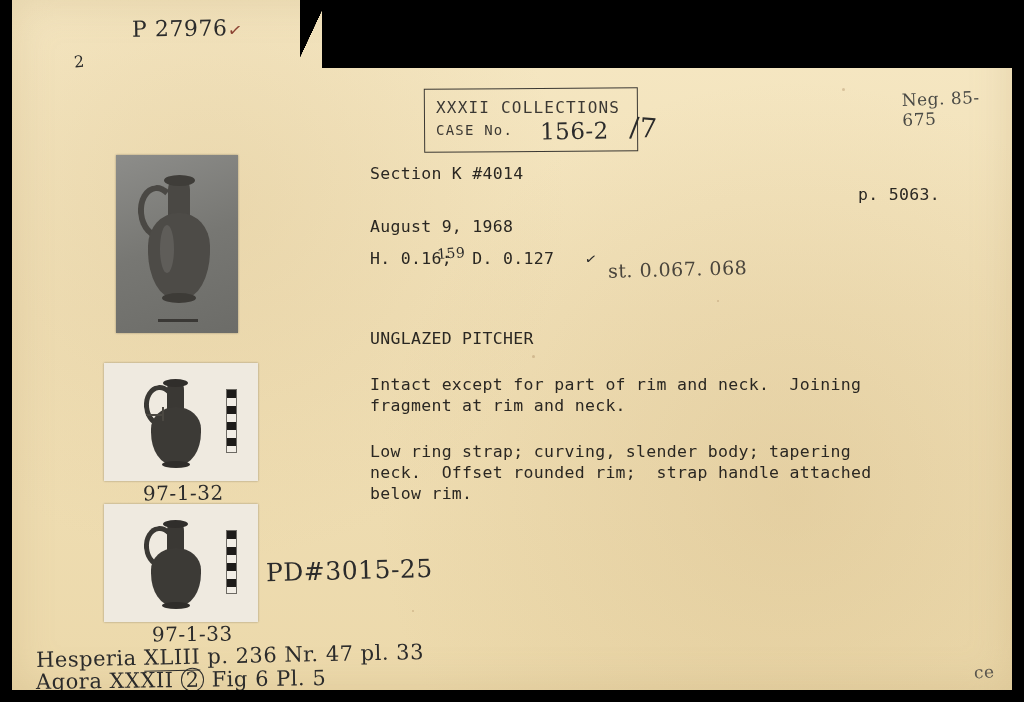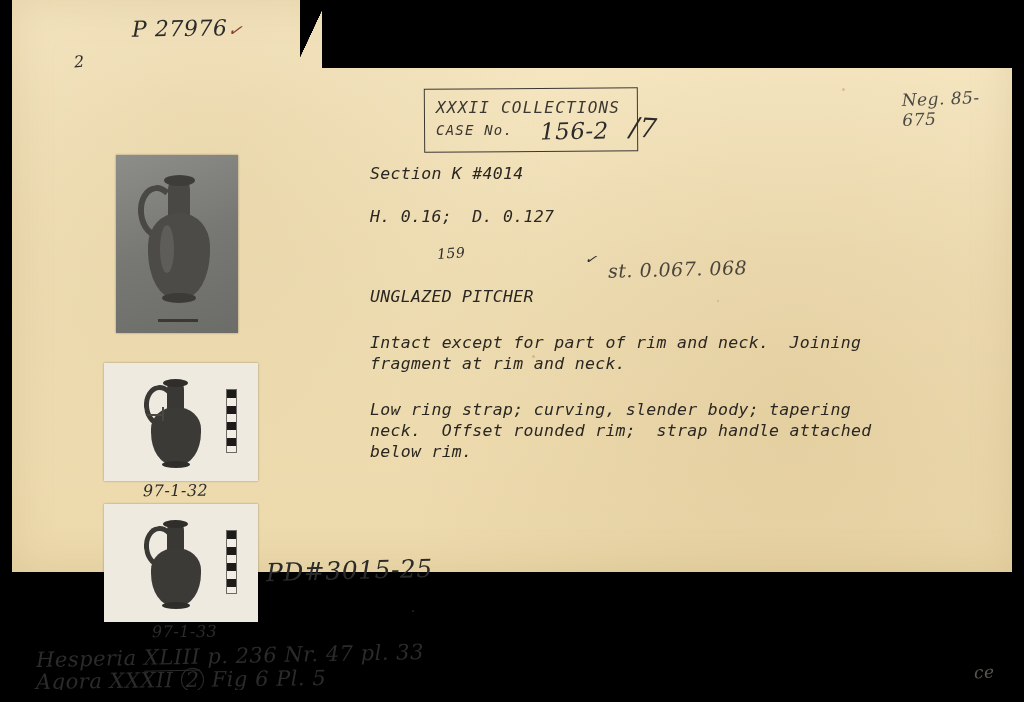--- a/index.html
+++ b/index.html
@@ -14,28 +14,27 @@
     overflow: hidden;
     font-family: "Liberation Sans", sans-serif;
   }
 
   
   #card {
     position: absolute;
     left: 12px;
     top: 0px;
     width: 1000px;
-    height: 572px;
+    height: 690px;
     background: #f3e3bb;
     background-image:
       radial-gradient(circle at 20% 30%, rgba(215,190,140,0.30) 0%, rgba(215,190,140,0) 38%),
       radial-gradient(circle at 78% 72%, rgba(206,178,126,0.30) 0%, rgba(206,178,126,0) 45%),
       linear-gradient(180deg, #f6e8c4 0%, #f0dfb6 45%, #ecd9ab 100%);
     box-shadow: inset 0 0 40px rgba(180,150,100,0.25);
-    font-style: italic;
   }
   
   #tab-notch {
     position: absolute;
     left: 322px;
     top: 0px;
     width: 690px;
     height: 68px;
     background: #000;
   }
@@ -317,21 +316,21 @@
     left: 150px;
     top: 42px;
     width: 1.5px;
     height: 14px;
     background: #4b4842;
   }
 
   .photo-caption {
     position: absolute;
     font-family: "DejaVu Serif", serif;
-    font-size: 16px;
+    font-size: 20px;
     color: #2b2b2b;
   }
   #caption2 { left: 131px; top: 481px; transform: rotate(-0.6deg); }
   #caption3 { left: 140px; top: 622px; transform: rotate(-0.6deg); }
 
   
   #pd-number {
     position: absolute;
     left: 254px;
     top: 556px;
@@ -392,21 +391,23 @@
   <div class="hand" id="neg-number">Neg. 85-675</div>
 
   <div id="stamp-box"></div>
   <div id="stamp-line1">XXXII COLLECTIONS</div>
   <div id="stamp-line2">CASE No.</div>
   <div class="hand" id="case-number">156-2</div>
   <div class="hand" id="case-slash">/7</div>
 
   <div id="typed-block" class="tw">
     <p>Section K #4014</p>
+    <p class="indent-p5063">p. 5063.</p>
     <div class="gap-sm"></div>
+    <p>August 9, 1968</p>
     <div class="gap-sm"></div>
     <p>H. 0.16;  D. 0.127</p>
     <div class="gap-lg"></div>
     <div class="gap-md"></div>
     <p>UNGLAZED PITCHER</p>
     <div class="gap-md"></div>
     <p>Intact except for part of rim and neck.  Joining</p>
     <p>fragment at rim and neck.</p>
     <div class="gap-md"></div>
     <p>Low ring strap; curving, slender body; tapering</p>

